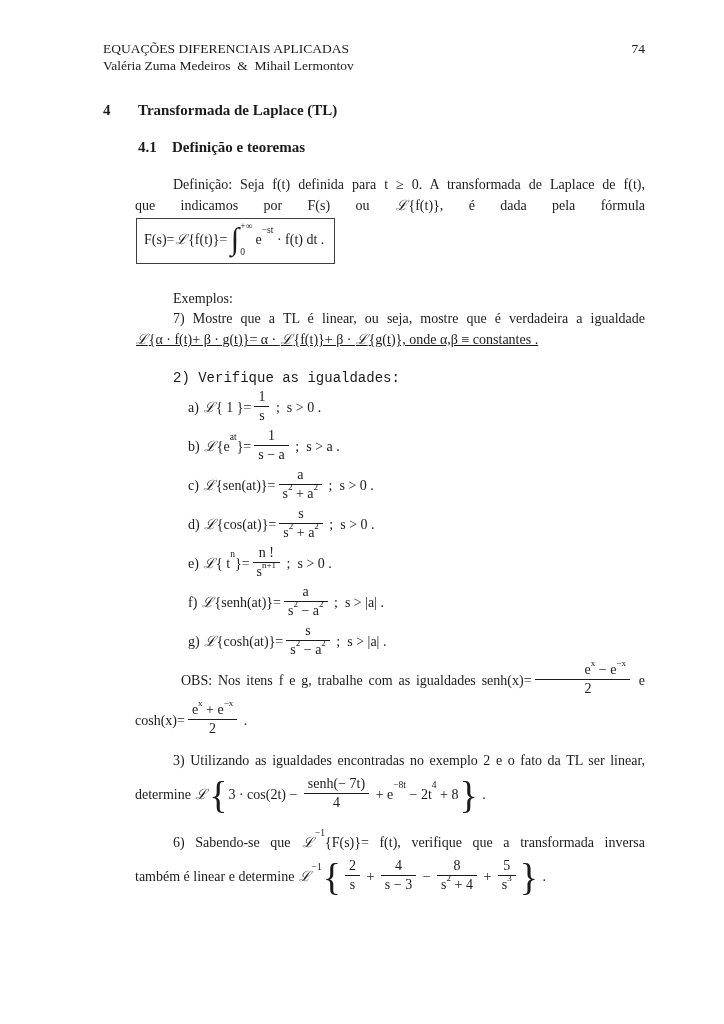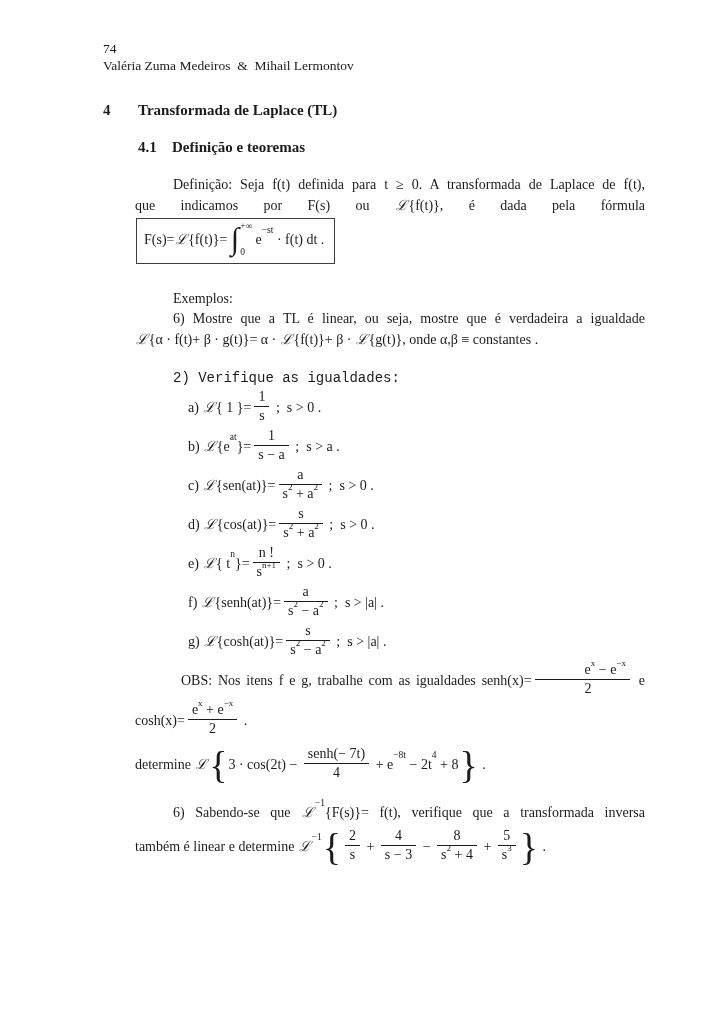--- a/index.html
+++ b/index.html
@@ -44,21 +44,21 @@
     display:inline-block;
     margin-top:2px;margin-left:1px;
     border:1.4px solid var(--box-border);
     padding:1px 10px 3px 7px;
     line-height:40px;
   }
   
   .eq-row{margin-left:53px;height:39px;line-height:39px;white-space:nowrap;}
   .tall40{line-height:40px;}
   .tall48{line-height:48px;}
-  .ex1eq{line-height:22px;}
+  .ex1eq{line-height:22px;text-decoration:underline;}
   
   .m-u{}
   .m-scr{font-style:italic;padding:0 1px;}
   .m-sup{font-size:9.5px;line-height:0;position:relative;top:-5px;text-align:center;}
   .m-frac{display:inline-block;vertical-align:middle;text-align:center;line-height:1.15;margin:0 3px;position:relative;top:-2px;}
   .m-num{display:block;border-bottom:1px solid currentColor;padding:0 4px 1px;}
   .m-den{display:block;padding:1px 4px 0;}
   .m-frac .m-sup{top:-3px;font-size:9px;}
   .m-big{font-size:38px;line-height:0;vertical-align:middle;position:relative;top:-1px;padding:0 1px;}
   .m-intwrap{display:inline-flex;align-items:center;vertical-align:middle;position:relative;top:-2px;}
@@ -66,20 +66,21 @@
   .m-lims{display:inline-flex;flex-direction:column;justify-content:space-between;height:36px;font-size:9.5px;line-height:10px;margin-left:1px;margin-right:3px;}
 </style>
 </head>
 <body>
 
 <div class="page">
   <div class="content">
 
     <div class="header">
       <div class="hrow">
+        <span>EQUAÇÕES DIFERENCIAIS APLICADAS</span>
         <span>74</span>
       </div>
       <div class="hrow2">
         <span>Valéria Zuma Medeiros &nbsp;&amp;&nbsp; Mihail Lermontov</span>
       </div>
     </div>
 
     <div class="sec">
       <span class="num">4</span>
       <span>Transformada de Laplace (TL)</span>
@@ -100,38 +101,39 @@
             <span class="m-lims">
               <span class="m-hi">+∞</span>
               <span class="m-lo">0</span>
             </span>
           </span><span class="m-txt">e</span><sup class="m-sup">−st</sup><span class="m-txt"> · f(t) dt .</span></div>
 
       <div class="line ind38 mt-exh">
         <span class="m-u">Exemplos:</span>
       </div>
 
-      <div class="line just ind38">6) Mostre que a TL é linear, ou seja, mostre que é verdadeira a igualdade</div>
+      <div class="line just ind38">7) Mostre que a TL é linear, ou seja, mostre que é verdadeira a igualdade</div>
       <div class="line ex1eq"><span class="m-scr">ℒ</span><span class="m-txt">{α · f(t)+ β · g(t)}= α · </span><span class="m-scr">ℒ</span><span class="m-txt">{f(t)}+ β · </span><span class="m-scr">ℒ</span><span class="m-txt">{g(t)}, onde α,β ≡ constantes .</span></div>
 
       <div class="line ind38 mt-intro">2) Verifique as igualdades:</div>
 
       <div>
         <div class="eq-row"><span class="m-txt">a) </span><span class="m-scr">ℒ</span><span class="m-txt">{ 1 }=</span><span class="m-frac"><span class="m-num"><span class="m-txt">1</span></span><span class="m-den"><span class="m-txt">s</span></span></span><span class="m-txt"> ;&nbsp; s &gt; 0 .</span></div>
         <div class="eq-row"><span class="m-txt">b) </span><span class="m-scr">ℒ</span><span class="m-txt">{e</span><sup class="m-sup">at</sup><span class="m-txt">}=</span><span class="m-frac"><span class="m-num"><span class="m-txt">1</span></span><span class="m-den"><span class="m-txt">s − a</span></span></span><span class="m-txt"> ;&nbsp; s &gt; a .</span></div>
         <div class="eq-row"><span class="m-txt">c) </span><span class="m-scr">ℒ</span><span class="m-txt">{sen(at)}=</span><span class="m-frac"><span class="m-num"><span class="m-txt">a</span></span><span class="m-den"><span class="m-txt">s</span><sup class="m-sup">2</sup><span class="m-txt"> + a</span><sup class="m-sup">2</sup></span></span><span class="m-txt"> ;&nbsp; s &gt; 0 .</span></div>
         <div class="eq-row"><span class="m-txt">d) </span><span class="m-scr">ℒ</span><span class="m-txt">{cos(at)}=</span><span class="m-frac"><span class="m-num"><span class="m-txt">s</span></span><span class="m-den"><span class="m-txt">s</span><sup class="m-sup">2</sup><span class="m-txt"> + a</span><sup class="m-sup">2</sup></span></span><span class="m-txt"> ;&nbsp; s &gt; 0 .</span></div>
         <div class="eq-row"><span class="m-txt">e) </span><span class="m-scr">ℒ</span><span class="m-txt">{ t</span><sup class="m-sup">n</sup><span class="m-txt">}=</span><span class="m-frac"><span class="m-num"><span class="m-txt">n !</span></span><span class="m-den"><span class="m-txt">s</span><sup class="m-sup">n+1</sup></span></span><span class="m-txt"> ;&nbsp; s &gt; 0 .</span></div>
         <div class="eq-row"><span class="m-txt">f) </span><span class="m-scr">ℒ</span><span class="m-txt">{senh(at)}=</span><span class="m-frac"><span class="m-num"><span class="m-txt">a</span></span><span class="m-den"><span class="m-txt">s</span><sup class="m-sup">2</sup><span class="m-txt"> − a</span><sup class="m-sup">2</sup></span></span><span class="m-txt"> ;&nbsp; s &gt; |a| .</span></div>
         <div class="eq-row"><span class="m-txt">g) </span><span class="m-scr">ℒ</span><span class="m-txt">{cosh(at)}=</span><span class="m-frac"><span class="m-num"><span class="m-txt">s</span></span><span class="m-den"><span class="m-txt">s</span><sup class="m-sup">2</sup><span class="m-txt"> − a</span><sup class="m-sup">2</sup></span></span><span class="m-txt"> ;&nbsp; s &gt; |a| .</span></div>
       </div>
 
       <div class="line tall40 just ind46"><span class="m-txt">OBS: Nos itens </span><span class="m-u">f</span><span class="m-txt"> e g, trabalhe com as igualdades senh(x)=</span><span class="m-frac"><span class="m-num"><span class="m-txt">e</span><sup class="m-sup">x</sup><span class="m-txt"> − e</span><sup class="m-sup">−x</sup></span><span class="m-den"><span class="m-txt">2</span></span></span><span class="m-txt"> e</span></div>
       <div class="line tall40"><span class="m-txt">cosh(x)=</span><span class="m-frac"><span class="m-num"><span class="m-txt">e</span><sup class="m-sup">x</sup><span class="m-txt"> + e</span><sup class="m-sup">−x</sup></span><span class="m-den"><span class="m-txt">2</span></span></span><span class="m-txt"> .</span></div>
 
+      <div class="line just ind38 mt-item3">3) Utilizando as igualdades encontradas no exemplo 2 e o fato da TL ser linear,</div>
       <div class="line tall48"><span class="m-txt">determine </span><span class="m-scr">ℒ</span><span class="m-big">{</span><span class="m-txt">3 · cos(2t) − </span><span class="m-frac"><span class="m-num"><span class="m-txt">senh(− 7t)</span></span><span class="m-den"><span class="m-txt">4</span></span></span><span class="m-txt"> + e</span><sup class="m-sup">−8t</sup><span class="m-txt"> − 2t</span><sup class="m-sup">4</sup><span class="m-txt"> + 8</span><span class="m-big">}</span><span class="m-txt"> .</span></div>
 
       <div class="line just ind38 mt-item4"><span class="m-txt">6) Sabendo-se que </span><span class="m-scr">ℒ</span><sup class="m-sup">−1</sup><span class="m-txt">{F(s)}= f(t), verifique que a transformada inversa</span></div>
       <div class="line tall48"><span class="m-txt">também é linear e determine </span><span class="m-scr">ℒ</span><sup class="m-sup">−1</sup><span class="m-big">{</span><span class="m-frac"><span class="m-num"><span class="m-txt">2</span></span><span class="m-den"><span class="m-txt">s</span></span></span><span class="m-txt"> + </span><span class="m-frac"><span class="m-num"><span class="m-txt">4</span></span><span class="m-den"><span class="m-txt">s − 3</span></span></span><span class="m-txt"> − </span><span class="m-frac"><span class="m-num"><span class="m-txt">8</span></span><span class="m-den"><span class="m-txt">s</span><sup class="m-sup">2</sup><span class="m-txt"> + 4</span></span></span><span class="m-txt"> + </span><span class="m-frac"><span class="m-num"><span class="m-txt">5</span></span><span class="m-den"><span class="m-txt">s</span><sup class="m-sup">3</sup></span></span><span class="m-big">}</span><span class="m-txt"> .</span></div>
 
     </div>
   </div>
 </div>
 
 </body></html>

